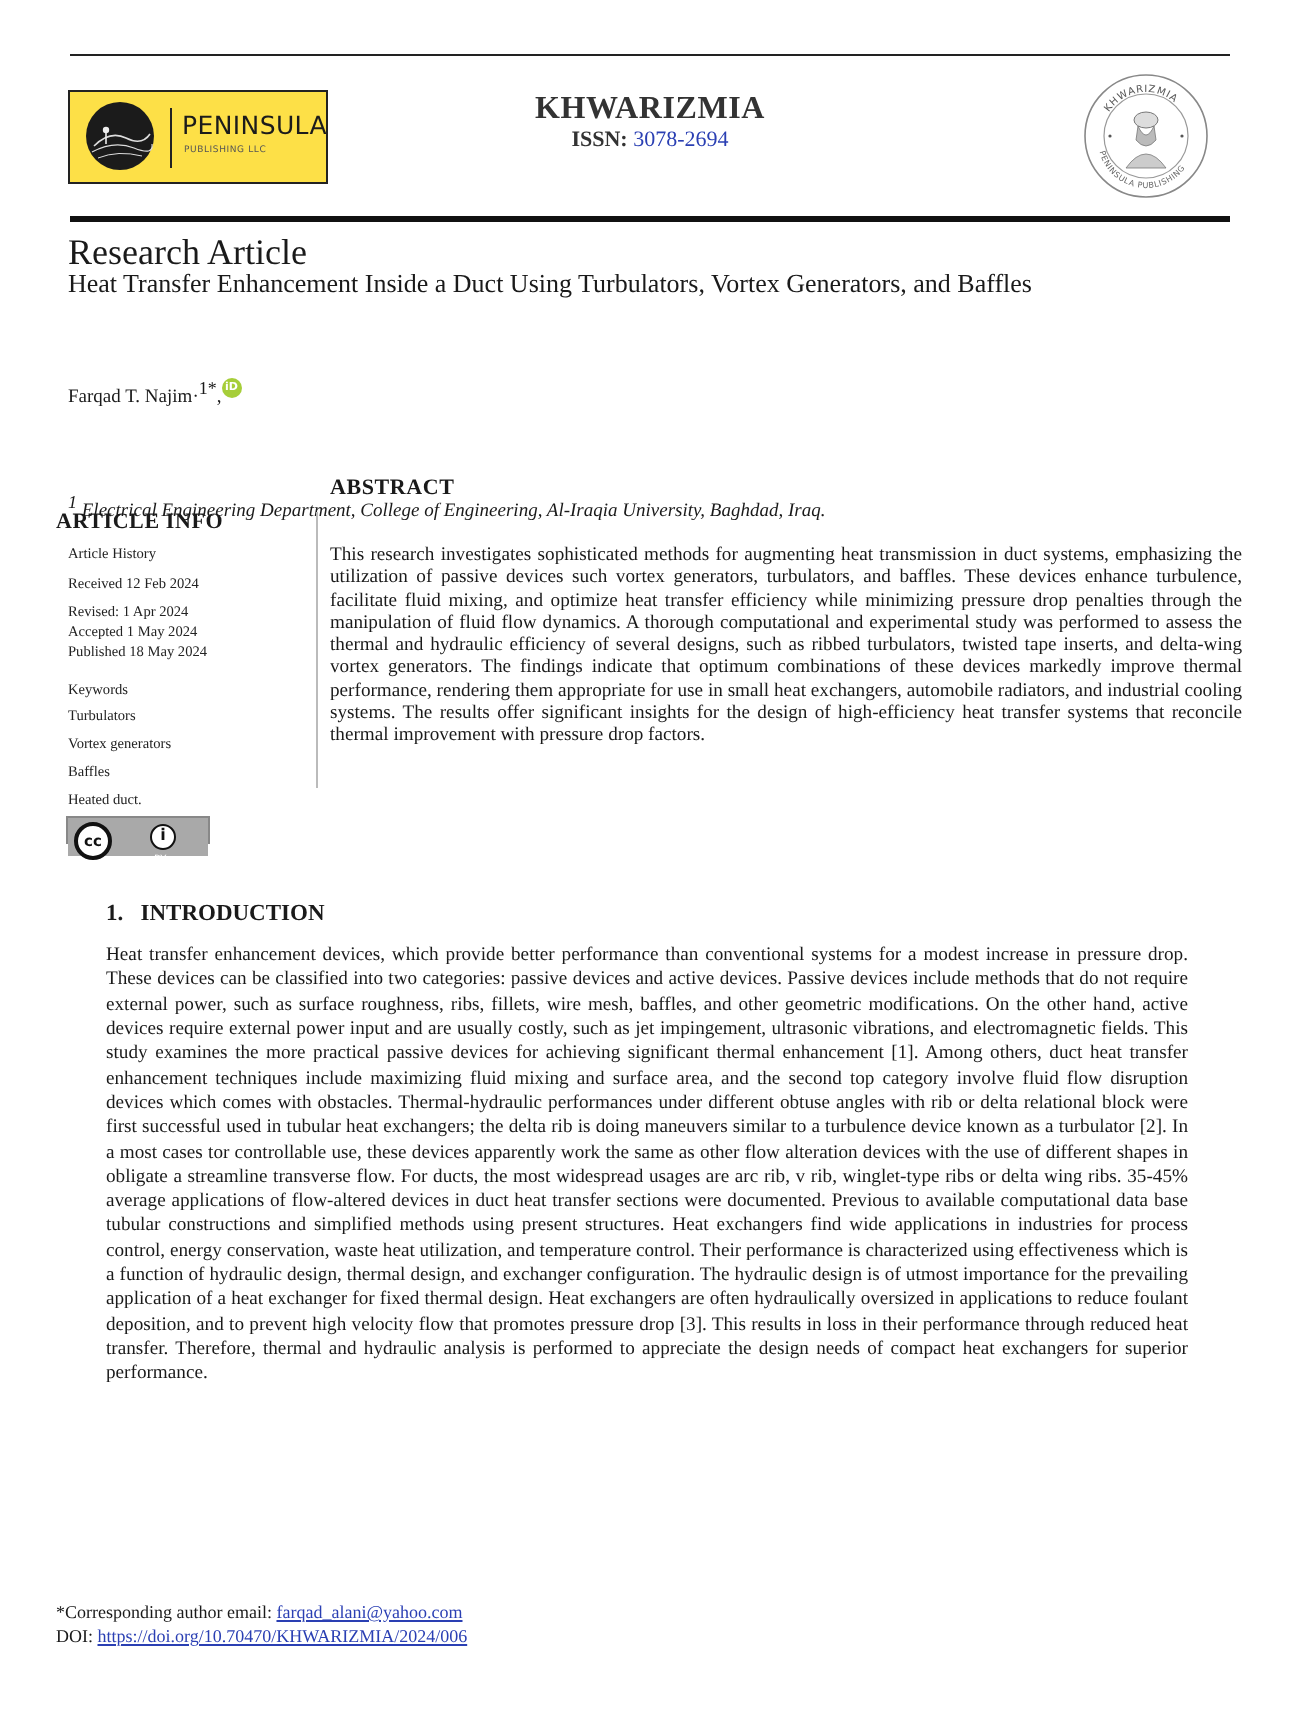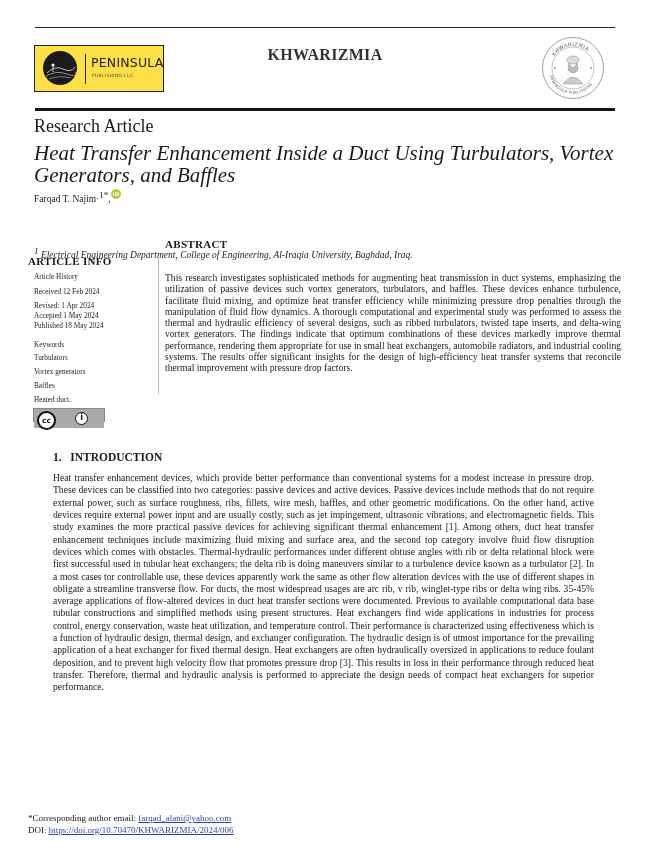--- a/index.html
+++ b/index.html
@@ -17,21 +17,21 @@
 
     .journal { left: 200px; top: 46px; width: 250px; text-align: center; }
     .journal .jname { font-size: 16px; font-weight: bold; letter-spacing: 0.3px; color: #333; }
     .journal .vol { font-size: 11px; margin-top: 1px; color: #333; }
     .journal .issn { font-size: 11px; color: #333; }
     .blue { color: #2a3fb3; }
 
     .seal { left: 541px; top: 36px; width: 64px; height: 64px; }
 
     .article-type { left: 34px; top: 116px; font-size: 18px; }
-    .title { left: 34px; top: 142px; width: 590px; font-size: 21px; line-height: 22px; font-style: italic; }
+    .title { left: 34px; top: 131px; width: 590px; font-size: 13px; line-height: 22px; }
     .author { left: 34px; top: 189px; font-size: 9.5px; }
     .author sup { font-size: 9px; }
     .orcid { display: inline-block; width: 10px; height: 10px; border-radius: 50%; background: #a6ce39; color: #fff; font-family: "DejaVu Sans", sans-serif; font-size: 5.5px; line-height: 10px; text-align: center; vertical-align: 6px; font-weight: bold; }
     .affil { left: 34px; top: 217px; font-size: 9.5px; font-style: italic; margin-top: 29px; }
     .affil sup { font-size: 9px; font-style: italic; }
 
     .info-head { left: 28px; top: 255px; font-size: 11px; font-weight: bold; letter-spacing: 0.3px; }
     .info-line { position: absolute; left: 34px; font-size: 7.3px; color: #222; }
 
     .divider-v { left: 158px; top: 256px; width: 1px; height: 138px; background: #bbb; }
@@ -41,21 +41,21 @@
 
     .cc { left: 33px; top: 408px; width: 72px; height: 14px; background: #0c4a6e; border: 1px solid #888; box-sizing: border-box; }
     .cc .cc-bg { position: absolute; left: 0; top: 0; width: 70px; height: 19px; background: #a9a9a9; }
     .cc .cc-circ { position: absolute; left: 3px; top: 2px; width: 19px; height: 19px; border-radius: 50%; background: #fff; border: 2px solid #111; box-sizing: border-box; font-family: "DejaVu Sans", sans-serif; font-weight: bold; font-size: 7.5px; line-height: 15px; text-align: center; color: #111; }
     .cc .by-circ { position: absolute; left: 41px; top: 3px; width: 13px; height: 13px; border-radius: 50%; background: #fff; border: 1.5px solid #111; box-sizing: border-box; font-family: "DejaVu Sans", sans-serif; font-weight: bold; font-size: 8px; line-height: 10px; text-align: center; color: #111; }
     .cc .by-txt { position: absolute; left: 43px; top: 18px; font-family: "DejaVu Sans", sans-serif; font-size: 5px; color: #fff; }
 
     .intro-head { left: 53px; top: 451px; font-size: 11.5px; font-weight: bold; }
     .intro-text { left: 53px; top: 472px; width: 541px; font-size: 9.6px; line-height: 12.32px; text-align: justify; }
 
-    .foot { left: 28px; top: 800px; font-size: 9px; line-height: 12px; margin-top: 12px; }
+    .foot { left: 28px; top: 800px; font-size: 9px; line-height: 12px; }
     .foot a { color: #2a3fb3; text-decoration: underline; }
   </style>
 </head>
 <body>
 
 <div class="abs rule-top"></div>
 
 <div class="abs pub-logo">
   <div class="disc">
     <svg width="34" height="34" viewBox="0 0 34 34">
@@ -66,20 +66,21 @@
       <line x1="10" y1="14" x2="10" y2="21" stroke="#eee" stroke-width="0.8"></line>
     </svg>
   </div>
   <div class="bar"></div>
   <div class="name">PENINSULA</div>
   <div class="sub">PUBLISHING LLC</div>
 </div>
 
 <div class="abs journal">
   <div class="jname">KHWARIZMIA</div>
+  <div class="issn"><b>ISSN: </b><span class="blue">3078-2694</span></div>
 </div>
 
 <div class="abs seal">
   <svg width="64" height="64" viewBox="0 0 64 64">
     <circle cx="32" cy="32" r="30.5" fill="#fff" stroke="#888" stroke-width="0.8"></circle>
     <circle cx="32" cy="32" r="21" fill="none" stroke="#999" stroke-width="0.6"></circle>
     <defs>
       <path id="arcTop" d="M10 32 A22 22 0 0 1 54 32"></path>
       <path id="arcBot" d="M8 34 A24 24 0 0 0 56 34"></path>
     </defs>

